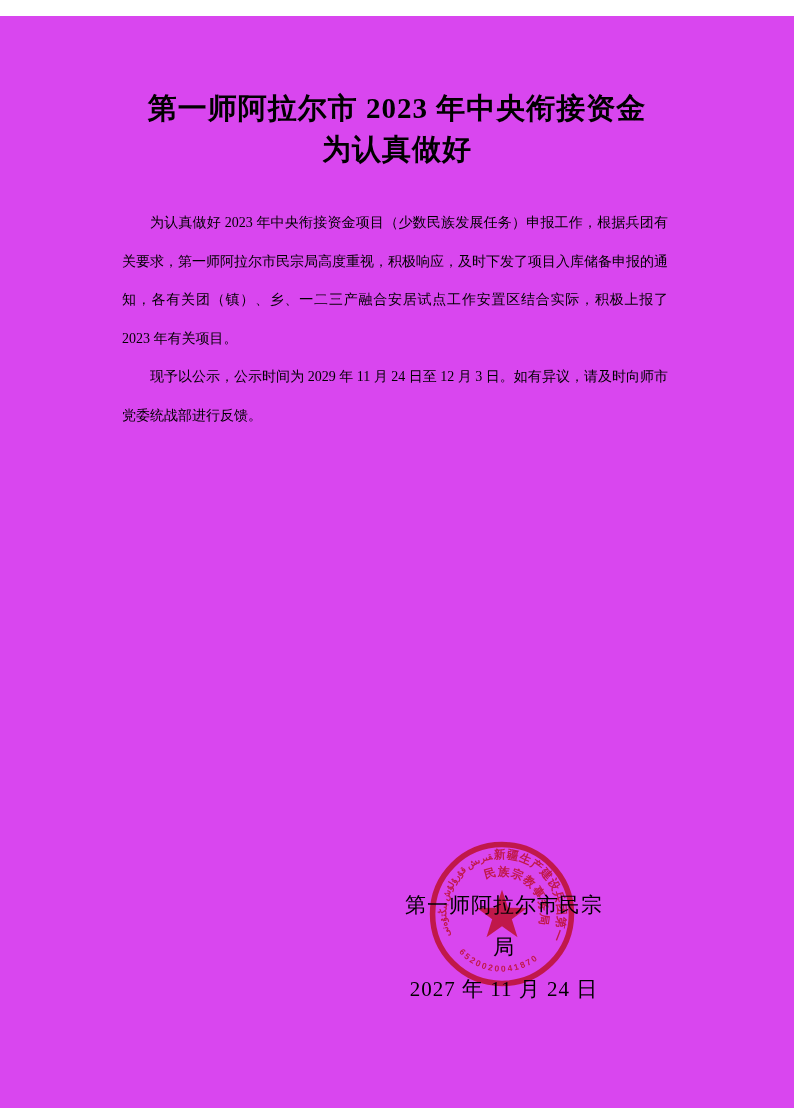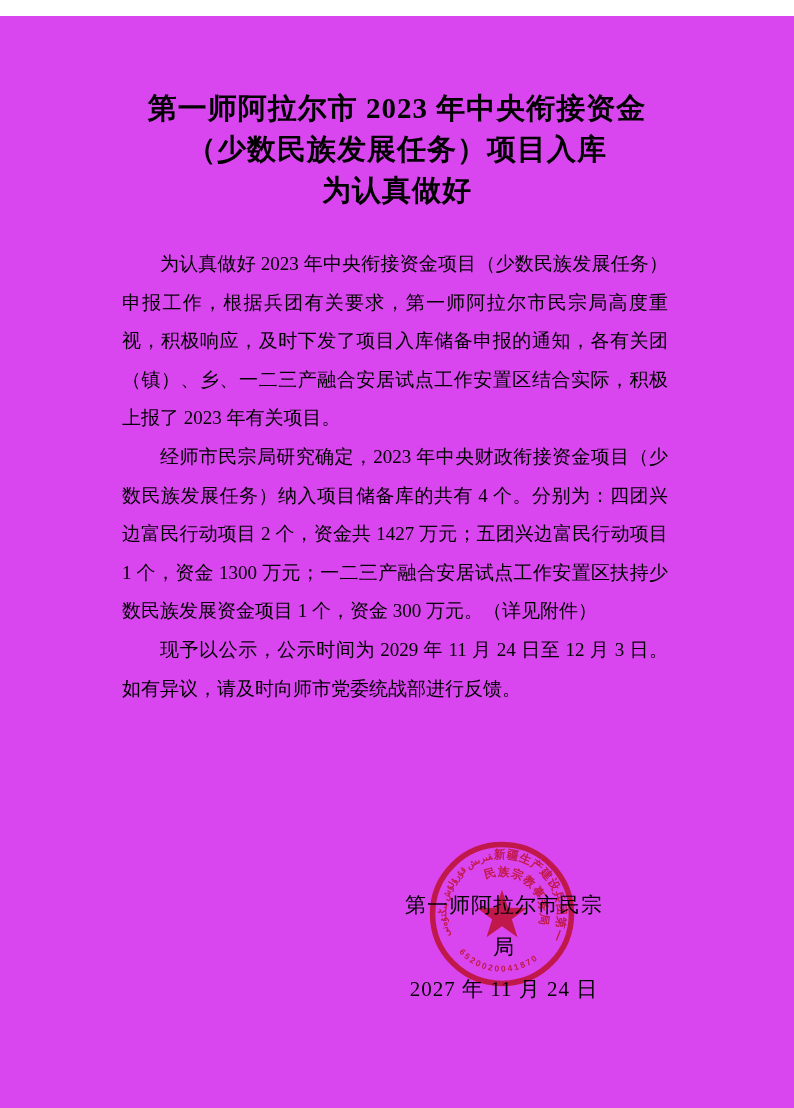--- a/index.html
+++ b/index.html
@@ -17,21 +17,21 @@
   .doc-title {
     padding-top: 72px;
     text-align: center;
     font-weight: bold;
     font-size: 29px;
     line-height: 41px;
     letter-spacing: 1px;
   }
   .doc-body {
     margin: 34px 126px 0 122px;
-    font-size: 19px;
+    font-size: 14px;
     line-height: 38.6px;
     text-align: justify;
   }
   .doc-body p {
     margin: 0;
     padding: 0;
     text-indent: 2em;
   }
   .signature-block {
     position: absolute;
@@ -59,27 +59,25 @@
   .seal-uy { font-size: 9px; font-weight: bold; }
   .seal-code { font-size: 8.5px; font-weight: bold; letter-spacing: 2px; font-family: "Liberation Sans", sans-serif; }
 </style>
 </head>
 <body>
 
 <div class="page">
 
   <div class="doc-title">
     <div>第一师阿拉尔市 2023 年中央衔接资金</div>
-    <div>（少数民族发展任务）项目入库</div>
     <div>为认真做好</div>
   </div>
 
   <div class="doc-body">
     <p>为认真做好 2023 年中央衔接资金项目（少数民族发展任务）申报工作，根据兵团有关要求，第一师阿拉尔市民宗局高度重视，积极响应，及时下发了项目入库储备申报的通知，各有关团（镇）、乡、一二三产融合安居试点工作安置区结合实际，积极上报了 2023 年有关项目。</p>
-    <p>经师市民宗局研究确定，2023 年中央财政衔接资金项目（少数民族发展任务）纳入项目储备库的共有 4 个。分别为：四团兴边富民行动项目 2 个，资金共 1427 万元；五团兴边富民行动项目 1 个，资金 1300 万元；一二三产融合安居试点工作安置区扶持少数民族发展资金项目 1 个，资金 300 万元。（详见附件）</p>
     <p>现予以公示，公示时间为 2029 年 11 月 24 日至 12 月 3 日。如有异议，请及时向师市党委统战部进行反馈。</p>
   </div>
 
   <div class="signature-block">
     <div>第一师阿拉尔市民宗局</div>
     <div>2027 年 11 月 24 日</div>
   </div>
 
   <div class="seal-wrap">
     <svg viewBox="0 0 148 148" xmlns="http://www.w3.org/2000/svg">

